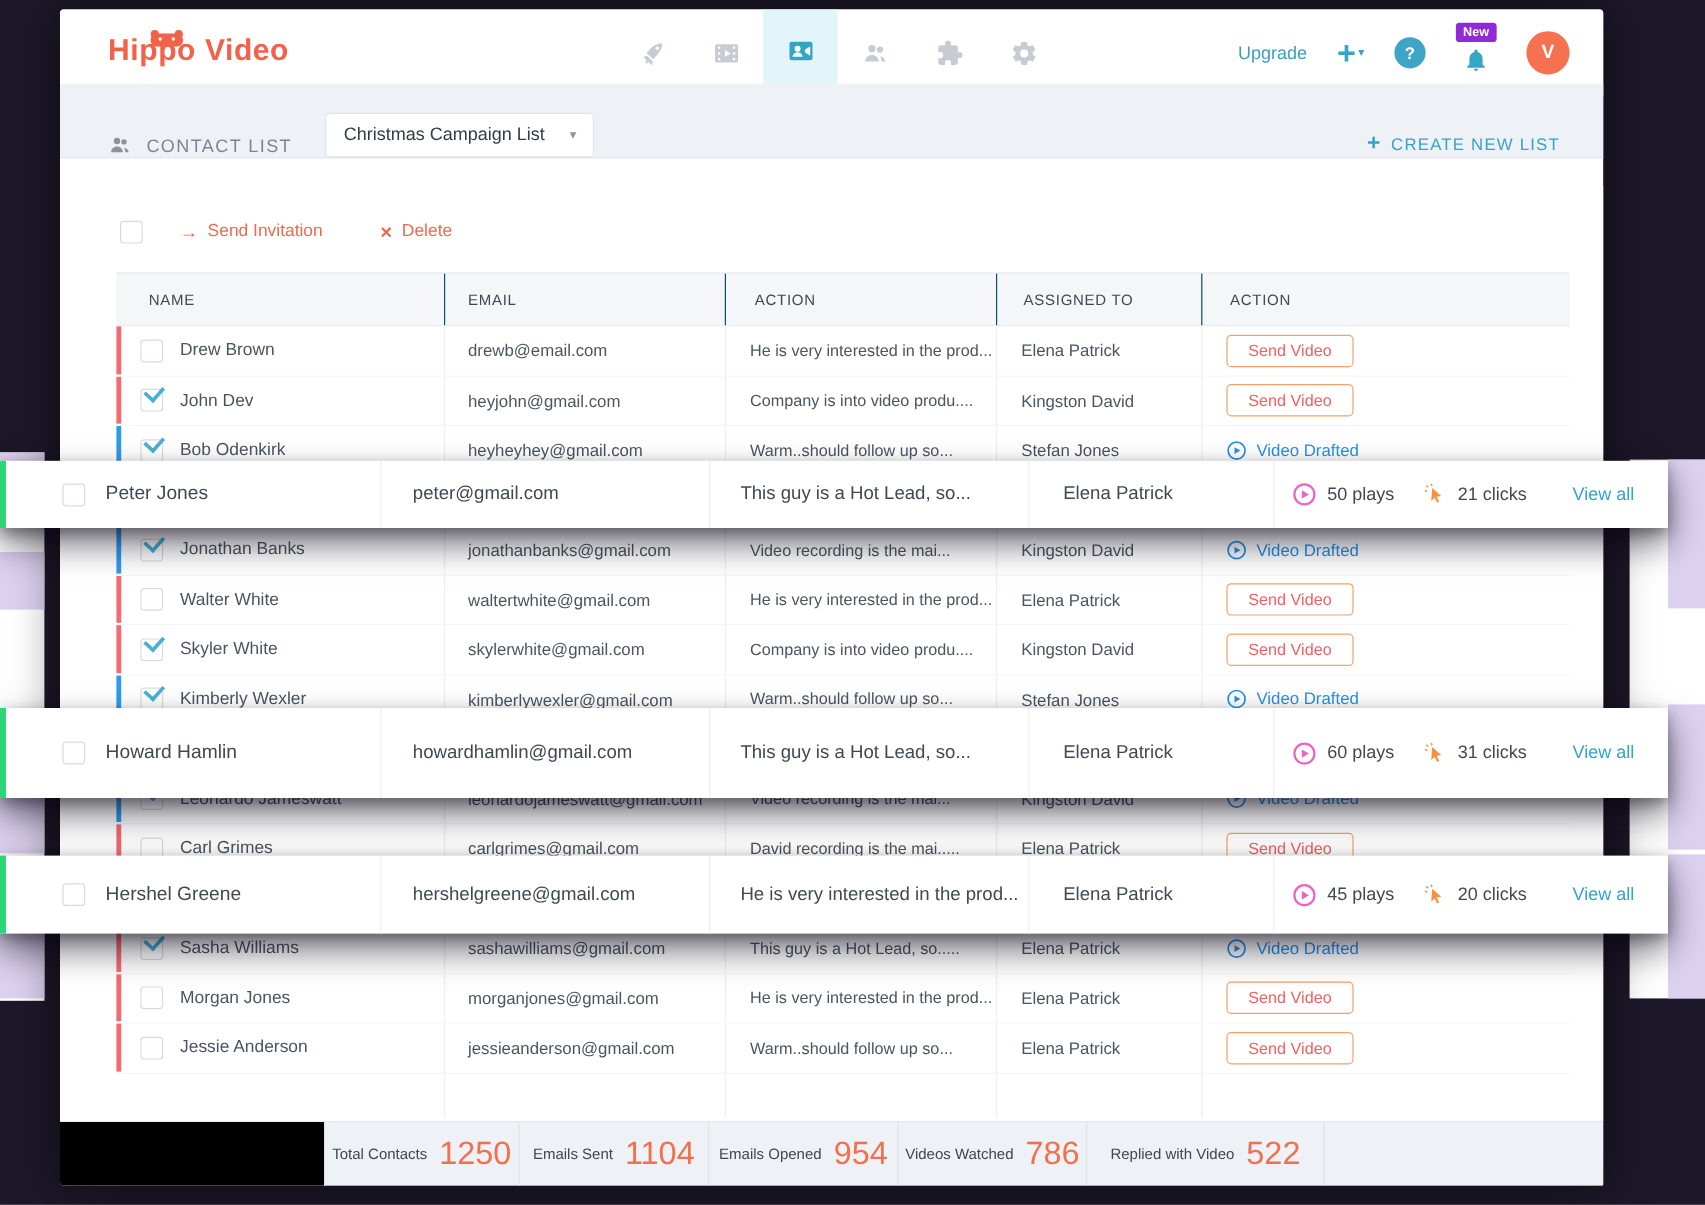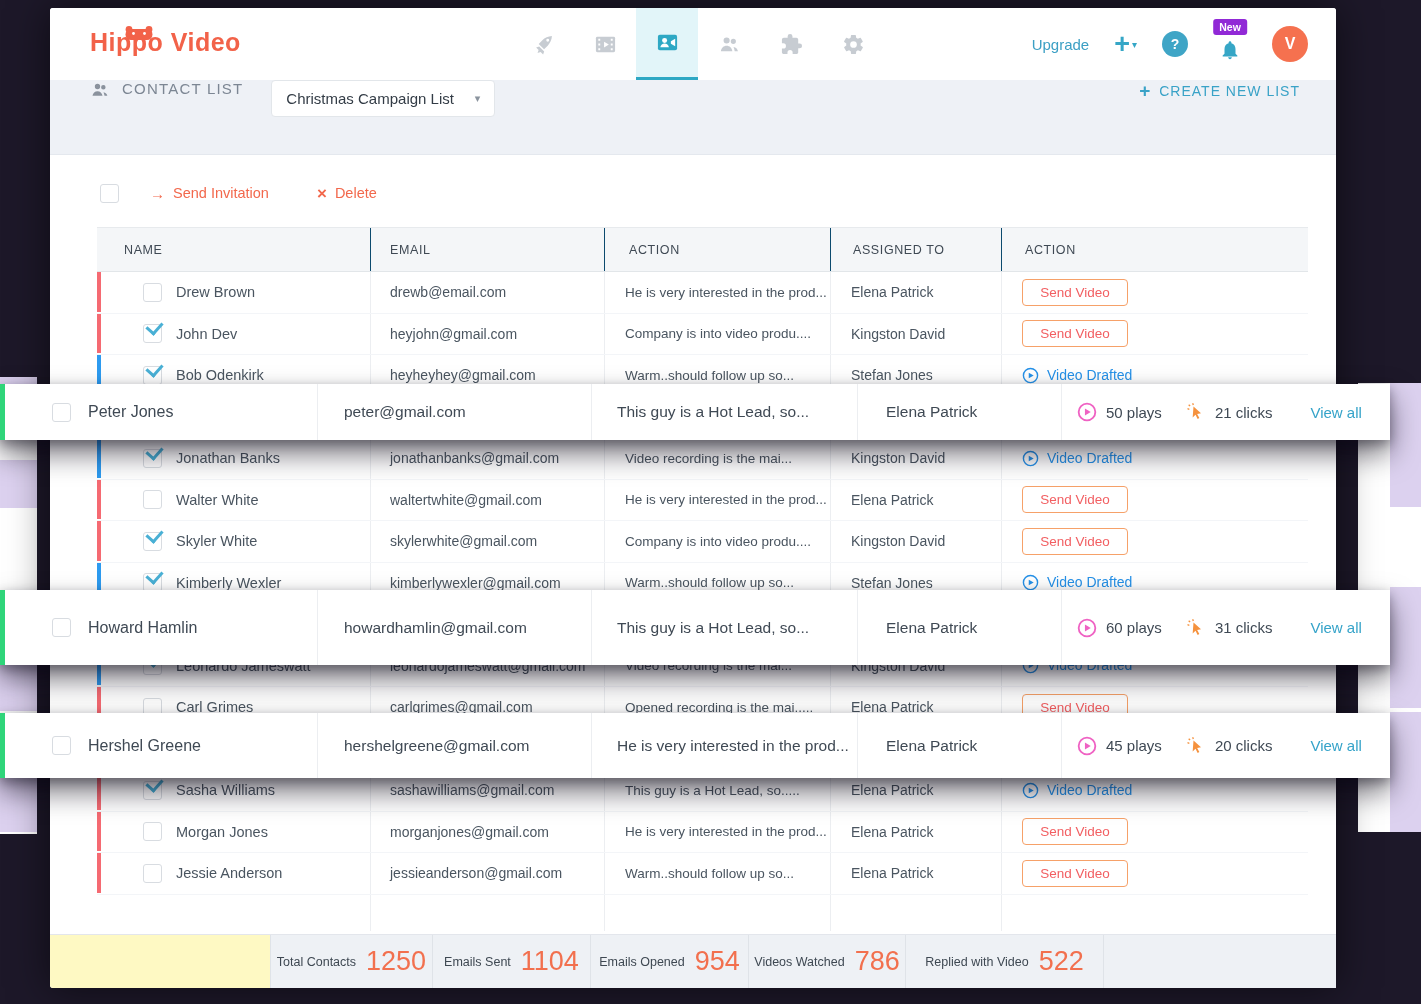--- a/index.html
+++ b/index.html
@@ -37,22 +37,22 @@
     font-size:14px;font-weight:bold;display:flex;align-items:center;justify-content:center;cursor:pointer}
   .bellwrap{position:relative;width:34px;height:40px;margin-top:14px;display:flex;justify-content:center;cursor:pointer}
   .badge-new{position:absolute;top:-12px;left:50%;transform:translateX(-50%);
     background:#9129d6;color:#fff;font-size:10.5px;font-weight:bold;
     padding:2px 6px;border-radius:3px;white-space:nowrap}
   .bell{color:#36a6c6;margin-top:8px}
   .avatar{width:36px;height:36px;border-radius:50%;background:#f5714f;color:#fff;
     font-size:16px;font-weight:bold;display:flex;align-items:center;justify-content:center;cursor:pointer}
 
   
-  .subheader{position:absolute;left:0;top:72px;right:0;height:75px;background:#eef1f6;
-    border-bottom:1px solid #e4e8ee;display:flex;align-items:flex-start;padding-left:40px;box-sizing:border-box}
+  .subheader{position:absolute;left:0;top:62px;right:0;height:62px;background:#eef1f6;
+    border-bottom:1px solid #e4e8ee;display:flex;align-items:flex-end;padding-left:40px;box-sizing:border-box}
   .cl-icon{color:#8a929d;margin-right:12px;display:flex}
   .cl-label{color:#7c8693;font-size:15px;letter-spacing:1.2px}
   .dropdown{margin-left:28px;width:224px;height:37px;background:#fff;border:1px solid #e2e6ea;
     border-radius:4px;display:flex;align-items:center;justify-content:space-between;
     padding:0 14px;box-sizing:border-box;cursor:pointer}
   .dropdown .dd-label{font-size:15px;color:#333c46}
   .dropdown .caret{color:#8b949e;font-size:11px}
   .create{margin-left:auto;margin-right:36px;display:flex;align-items:center;gap:9px;
     color:#39a2c7;font-size:14px;letter-spacing:1px;cursor:pointer}
   .create .plus{font-size:19px;font-weight:bold;letter-spacing:0}
@@ -81,36 +81,36 @@
   .thead .hc:last-child{border-right:none}
   .c1{width:274px}.c2{width:234px}.c3{width:226px}.c4{width:171px}.c5{flex:1}
   .hc.c1{padding-left:27px}.hc.c2{padding-left:19px}.hc.c3{padding-left:24px}
   .hc.c4{padding-left:22px}.hc.c5{padding-left:23px}
 
   .trow{display:flex;height:41.5px;position:relative;background:#fff;
     border-bottom:1px solid #f3f5f8;box-sizing:border-box}
   .trow .cell{display:flex;align-items:center;box-sizing:border-box;
     border-right:1px solid #eceef1;color:#4a5560;overflow:hidden;white-space:nowrap}
   .trow .cell:last-child{border-right:none}
-  .cell.c1{padding-left:46px;gap:14px;font-size:14.5px}
+  .cell.c1{padding-left:20px;gap:14px;font-size:14.5px}
   .cell.c2{padding-left:19px;font-size:14px}
   .cell.c3{padding-left:20px;font-size:13.5px}
   .cell.c4{padding-left:20px;font-size:14px}
   .cell.c5{padding-left:20px}
   .bar{position:absolute;left:0;top:0;bottom:1px;width:4px}
   .bar-red{background:#f56a72}.bar-blue{background:#2d9bf0}
   .sv{width:106px;height:27px;border:1px solid #f6a169;border-radius:4px;background:#fff;
     color:#f25f62;font-size:13.5px;font-family:Liberation Sans, sans-serif;cursor:pointer}
   .vd{display:flex;gap:8px;color:#2591e8;font-size:14px;cursor:pointer;text-decoration:none}
   .bottom-fill{height:36px;display:flex}
   .bottom-fill .cell{border-right:1px solid #eceef1;box-sizing:border-box}
   .bottom-fill .cell:last-child{border-right:none}
 
   
-  .stats{position:absolute;left:0;right:0;bottom:0;height:53px;background:#fef9c3;
+  .stats{position:absolute;left:0;right:0;bottom:0;height:53px;background:#000000;
     border-top:1px solid #e3e6ec;border-radius:0 0 3px 3px}
   .fcells{position:absolute;left:220px;right:0;top:0;bottom:0;background:#eef1f5;
     border-left:1px solid #dfe3e8;display:flex}
   .fcell{display:flex;align-items:center;justify-content:center;gap:10px;
     border-right:1px solid #dfe3e8;box-sizing:border-box}
   .fw1{width:162px}.fw2{width:158px}.fw3{width:158px}.fw4{width:157px}.fw5{width:198px}
   .fcell.fill{flex:1;border-right:none}
   .flabel{font-size:12.5px;color:#3e4852}
   .fvalue{font-size:27px;color:#f2704e}
 
@@ -419,21 +419,21 @@
           </div>
       </div>
 
       <div class="trow">
         <span class="bar bar-red"></span>
         <div class="cell c1">
             <span class="cb"></span>
             <span>Carl Grimes</span>
           </div>
         <div class="cell c2">carlgrimes@gmail.com</div>
-        <div class="cell c3">Opened recording is the mai.....</div>
+        <div class="cell c3">David recording is the mai.....</div>
         <div class="cell c4">Elena Patrick</div>
         <div class="cell c5">
             <button class="sv">Send Video</button>
           </div>
       </div>
 
       <div class="trow">
         <div class="cell c1"></div>
           <div class="cell c2"></div>
           <div class="cell c3"></div>

